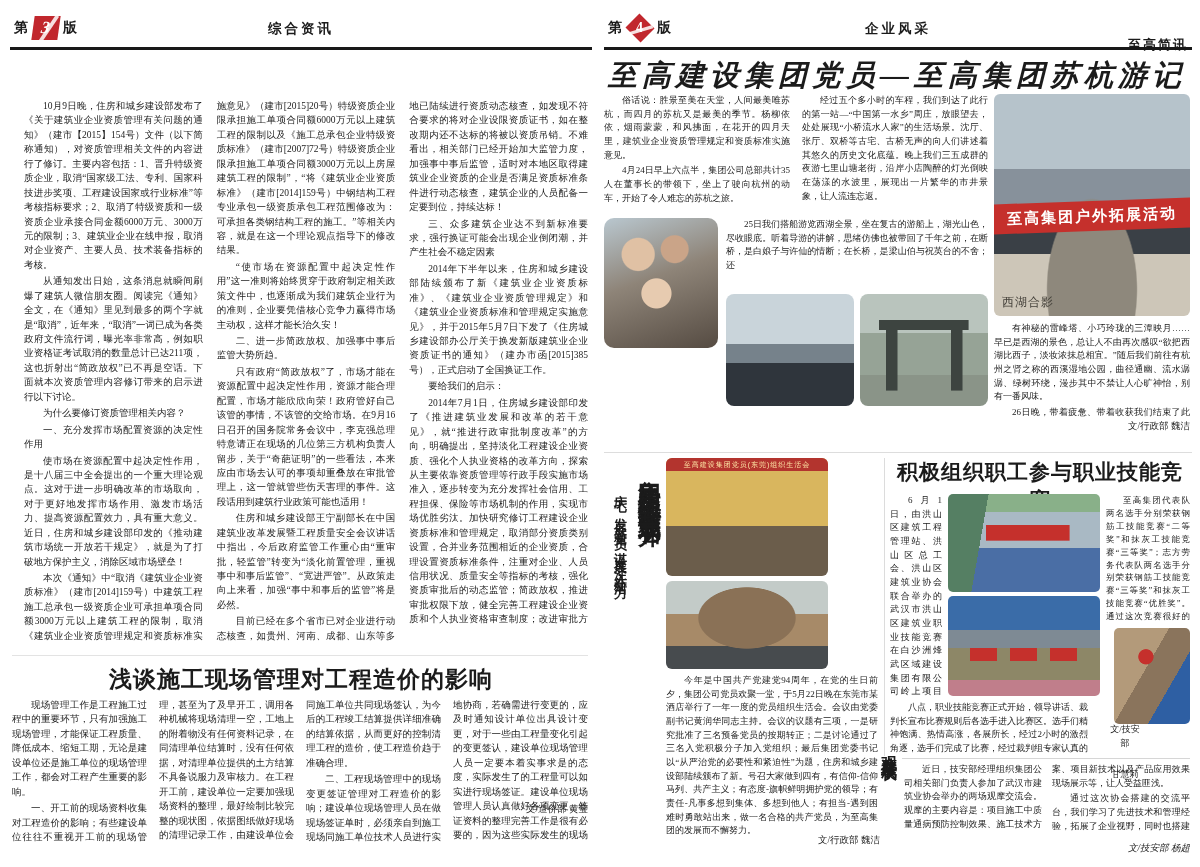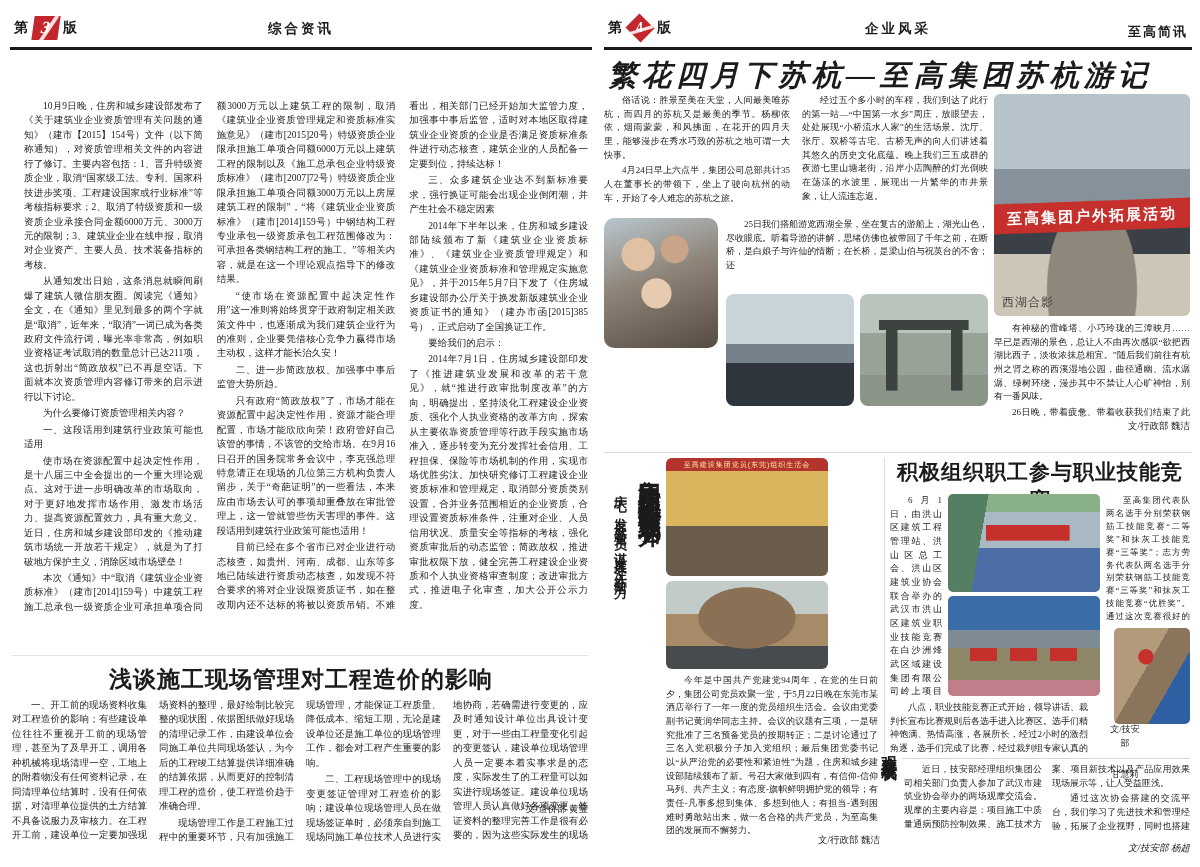--- a/index.html
+++ b/index.html
@@ -16,21 +16,21 @@
   .badge{position:relative;width:26px;height:24px;background:#c1272d;display:inline-block;}
   .badge.skew{transform:skewX(-8deg);}
   .badge.diamond{transform:rotate(45deg) scale(.82);}
   .badge i{position:absolute;left:0;top:0;right:0;bottom:0;display:flex;align-items:center;justify-content:center;
            color:#fff;font-style:italic;font-weight:bold;font-size:17px;}
   .badge.diamond i{transform:rotate(-45deg);font-style:normal;}
   .badge::after{content:"";position:absolute;left:55%;top:-10%;width:14%;height:120%;
            background:rgba(255,255,255,.85);transform:rotate(28deg);}
   .section-name{position:absolute;left:50%;top:6px;transform:translateX(-50%);
            font-size:13.5px;font-weight:bold;letter-spacing:3px;}
-  .brand{position:absolute;right:2px;top:9px;font-size:13px;font-weight:bold;letter-spacing:2px;}
+  .brand{position:absolute;right:2px;top:22px;font-size:13px;font-weight:bold;letter-spacing:2px;}
   .rule{position:absolute;left:2px;right:2px;top:41px;height:3px;background:#181818;}
 
   
   h1.main{position:absolute;top:49px;left:0;right:0;margin:0;text-align:center;
           font-size:26px;font-weight:bold;letter-spacing:2px;}
   h1.script{position:absolute;top:50px;left:6px;margin:0;font-size:29px;font-weight:bold;
           font-style:italic;letter-spacing:5px;}
   h2.sub{position:absolute;top:654px;left:0;right:0;margin:4px;text-align:center;
           font-size:23px;font-weight:bold;letter-spacing:1px;}
   h3.comp-title{position:absolute;left:288px;top:452px;width:300px;margin:0;text-align:center;
@@ -130,60 +130,61 @@
         <span>版</span>
       </div>
       <div class="section-name">综合资讯</div>
     </header>
     <div class="rule"></div>
 
     <div class="cols3 txt">
         <p>10月9日晚，住房和城乡建设部发布了《关于建筑业企业资质管理有关问题的通知》（建市【2015】154号）文件（以下简称通知），对资质管理相关文件的内容进行了修订。主要内容包括：1、晋升特级资质企业，取消“国家级工法、专利、国家科技进步奖项、工程建设国家或行业标准”等考核指标要求；2、取消了特级资质和一级资质企业承接合同金额6000万元、3000万元的限制；3、建筑业企业在线申报，取消对企业资产、主要人员、技术装备指标的考核。</p>
         <p>从通知发出日始，这条消息就瞬间刷爆了建筑人微信朋友圈。阅读完《通知》全文，在《通知》里见到最多的两个字就是“取消”，近年来，“取消”一词已成为各类政府文件流行词，曝光率非常高，例如职业资格证考试取消的数量总计已达211项，这也折射出“简政放权”已不再是空话。下面就本次资质管理内容修订带来的启示进行以下讨论。</p>
         <p>为什么要修订资质管理相关内容？</p>
-        <p>一、这段话用到建筑行业政策可能也适用</p>
+        <p>一、充分发挥市场配置资源的决定性作用</p>
         <p>使市场在资源配置中起决定性作用，是十八届三中全会提出的一个重大理论观点。这对于进一步明确改革的市场取向，对于更好地发挥市场作用、激发市场活力、提高资源配置效力，具有重大意义。近日，住房和城乡建设部印发的《推动建筑市场统一开放若干规定》，就是为了打破地方保护主义，消除区域市场壁垒！</p>
         <p>本次《通知》中“取消《建筑业企业资质标准》（建市[2014]159号）中建筑工程施工总承包一级资质企业可承担单项合同额3000万元以上建筑工程的限制，取消《建筑业企业资质管理规定和资质标准实施意见》（建市[2015]20号）特级资质企业限承担施工单项合同额6000万元以上建筑工程的限制以及《施工总承包企业特级资质标准》（建市[2007]72号）特级资质企业限承担施工单项合同额3000万元以上房屋建筑工程的限制”，“将《建筑业企业资质标准》（建市[2014]159号）中钢结构工程专业承包一级资质承包工程范围修改为：可承担各类钢结构工程的施工。”等相关内容，就是在这一个理论观点指导下的修改结果。</p>
         <p>“使市场在资源配置中起决定性作用”这一准则将始终贯穿于政府制定相关政策文件中，也逐渐成为我们建筑企业行为的准则，企业要凭借核心竞争力赢得市场主动权，这样才能长治久安！</p>
         <p>二、进一步简政放权、加强事中事后监管大势所趋。</p>
         <p>只有政府“简政放权”了，市场才能在资源配置中起决定性作用，资源才能合理配置，市场才能欣欣向荣！政府管好自己该管的事情，不该管的交给市场。在9月16日召开的国务院常务会议中，李克强总理特意请正在现场的几位第三方机构负责人留步，关于“奇葩证明”的一些看法，本来应由市场去认可的事项却重叠放在审批管理上，这一管就管些伤天害理的事件。这段话用到建筑行业政策可能也适用！</p>
+        <p>住房和城乡建设部王宁副部长在中国建筑业改革发展暨工程质量安全会议讲话中指出，今后政府监管工作重心由“重审批，轻监管”转变为“淡化前置管理，重视事中和事后监管”、“宽进严管”。从政策走向上来看，加强“事中和事后的监管”将是必然。</p>
         <p>目前已经在多个省市已对企业进行动态核查，如贵州、河南、成都、山东等多地已陆续进行资质动态核查，如发现不符合要求的将对企业设限资质证书，如在整改期内还不达标的将被以资质吊销。不难看出，相关部门已经开始加大监管力度，加强事中事后监管，适时对本地区取得建筑业企业资质的企业是否满足资质标准条件进行动态核查，建筑企业的人员配备一定要到位，持续达标！</p>
         <p>三、众多建筑企业达不到新标准要求，强行换证可能会出现企业倒闭潮，并产生社会不稳定因素</p>
         <p>2014年下半年以来，住房和城乡建设部陆续颁布了新《建筑业企业资质标准》、《建筑业企业资质管理规定》和《建筑业企业资质标准和管理规定实施意见》，并于2015年5月7日下发了《住房城乡建设部办公厅关于换发新版建筑业企业资质证书的通知》（建办市函[2015]385号），正式启动了全国换证工作。</p>
         <p>要给我们的启示：</p>
         <p>2014年7月1日，住房城乡建设部印发了《推进建筑业发展和改革的若干意见》，就“推进行政审批制度改革”的方向，明确提出，坚持淡化工程建设企业资质、强化个人执业资格的改革方向，探索从主要依靠资质管理等行政手段实施市场准入，逐步转变为充分发挥社会信用、工程担保、保险等市场机制的作用，实现市场优胜劣汰。加快研究修订工程建设企业资质标准和管理规定，取消部分资质类别设置，合并业务范围相近的企业资质，合理设置资质标准条件，注重对企业、人员信用状况、质量安全等指标的考核，强化资质审批后的动态监管；简政放权，推进审批权限下放，健全完善工程建设企业资质和个人执业资格审查制度；改进审批方式，推进电子化审查，加大公开公示力度。</p>
       </div>
 
     <div class="hr2"></div>
     <h2 class="sub">浅谈施工现场管理对工程造价的影响</h2>
     <div class="cols4 txt">
+        <p>现场管理工作是工程施工过程中的重要环节，只有加强施工现场管理，才能保证工程质量、降低成本、缩短工期，无论是建设单位还是施工单位的现场管理工作，都会对工程产生重要的影响。</p>
         <p>一、开工前的现场资料收集对工程造价的影响；有些建设单位往往不重视开工前的现场管理，甚至为了及早开工，调用各种机械将现场清理一空，工地上的附着物没有任何资料记录，在同清理单位结算时，没有任何依据，对清理单位提供的土方结算不具备说服力及审核力。在工程开工前，建设单位一定要加强现场资料的整理，最好绘制比较完整的现状图，依据图纸做好现场的清理记录工作，由建设单位会同施工单位共同现场签认，为今后的工程竣工结算提供详细准确的结算依据，从而更好的控制清理工程的造价，使工程造价趋于准确合理。</p>
-        <p>现场管理工作是工程施工过程中的重要环节，只有加强施工现场管理，才能保证工程质量、降低成本、缩短工期，无论是建设单位还是施工单位的现场管理工作，都会对工程产生重要的影响。</p>
         <p>二、工程现场管理中的现场变更签证管理对工程造价的影响；建设单位现场管理人员在做现场签证单时，必须亲自到施工现场同施工单位技术人员进行实地协商，若确需进行变更的，应及时通知设计单位出具设计变更，对于一些由工程量变化引起的变更签认，建设单位现场管理人员一定要本着实事求是的态度，实际发生了的工程量可以如实进行现场签证。建设单位现场管理人员认真做好各项变更、签证资料的整理完善工作是很有必要的，因为这些实际发生的现场资料都是以后工程竣工结算的重要依据，对工程造价有着直接的影响。</p>
       </div>
     <div class="byline abs-byline" style="left:470px;top:797px;width:110px;text-align:right;">文/造价部 黄莹</div>
   </section>
 
   <section id="right-page">
     <header class="masthead">
       <div class="pageno">
         <span>第</span>
         <span class="badge diamond">
             <i>4</i>
           </span>
         <span>版</span>
       </div>
       <div class="section-name">企业风采</div>
       <div class="brand">至高简讯</div>
     </header>
     <div class="rule"></div>
 
-    <h1 class="script">繁花四月下苏杭—至高集团苏杭游记</h1>
+    <h1 class="script">至高建设集团党员—至高集团苏杭游记</h1>
     <div class="tr-main txt">
-        <p>俗话说：胜景至美在天堂，人间最美唯苏杭，而四月的苏杭又是最美的季节。杨柳依依，烟雨蒙蒙，和风拂面，在花开的四月天里，能够漫步在秀水巧致的苏杭之地可谓一大快事。</p>
+        <p>俗话说：胜景至美在天堂，人间最美唯苏杭，而四月的苏杭又是最美的季节。杨柳依依，烟雨蒙蒙，和风拂面，在花开的四月天里，建筑业企业资质管理规定和资质标准实施意见。</p>
         <p>4月24日早上六点半，集团公司总部共计35人在董事长的带领下，坐上了驶向杭州的动车，开始了令人难忘的苏杭之旅。</p>
         <p>经过五个多小时的车程，我们到达了此行的第一站—“中国第一水乡”周庄，放眼望去，处处展现“小桥流水人家”的生活场景。沈厅、张厅、双桥等古宅、古桥无声的向人们讲述着其悠久的历史文化底蕴。晚上我们三五成群的夜游七里山塘老街，沿岸小店陶醉的灯光倒映在荡漾的水波里，展现出一片繁华的市井景象，让人流连忘返。</p>
       </div>
     <div class="ph tr-selfie"></div>
     <div class="tr-mid">25日我们搭船游览西湖全景，坐在复古的游船上，湖光山色，尽收眼底。听着导游的讲解，思绪仿佛也被带回了千年之前，在断桥，是白娘子与许仙的情断；在长桥，是梁山伯与祝英台的不舍；还</div>
     <div class="ph tr-lake"></div>
     <div class="ph tr-arch"></div>
     <div class="ph tr-big">
       <div class="banner">至高集团户外拓展活动</div>
       <div class="caption">西湖合影</div>

